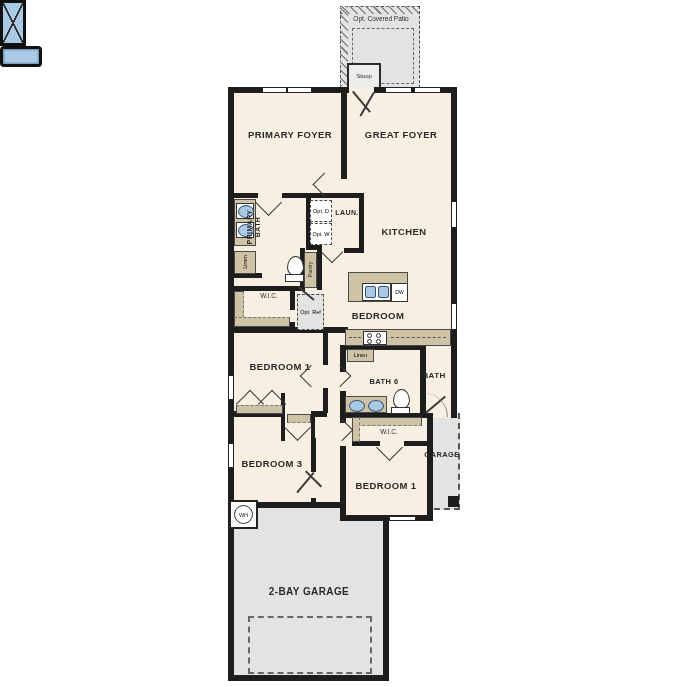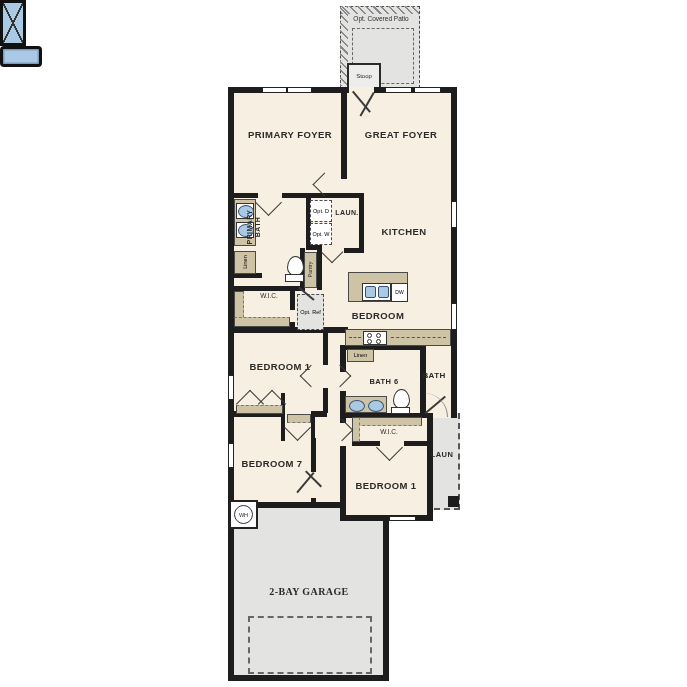--- a/index.html
+++ b/index.html
@@ -176,24 +176,24 @@
   <div class="tan" style="left:287px;top:414px;width:24px;height:9px;border-bottom:1px dashed #777;"></div>
   <div class="tan" style="left:357px;top:417px;width:65px;height:9px;border-bottom:1px dashed #777;"></div>
   <div class="tan" style="left:352px;top:417px;width:8px;height:25px;border-right:1px dashed #777;"></div>
   <div class="lbl sm" style="left:364px;top:428px;width:50px;">W.I.C.</div>
 
   <div class="lbl" style="left:248px;top:129px;width:84px;">PRIMARY FOYER</div>
   <div class="lbl" style="left:363px;top:129px;width:76px;">GREAT FOYER</div>
   <div class="lbl" style="left:368px;top:226px;width:72px;">KITCHEN</div>
   <div class="lbl" style="left:234px;top:361px;width:92px;">BEDROOM 1</div>
   <div class="lbl" style="left:414px;top:371px;width:40px;font-size:8px;">BATH</div>
-  <div class="lbl" style="left:228px;top:458px;width:88px;">BEDROOM 7</div>
+  <div class="lbl" style="left:228px;top:458px;width:88px;">BEDROOM 3</div>
   <div class="lbl" style="left:344px;top:480px;width:84px;">BEDROOM 1</div>
-  <div class="lbl" style="left:422px;top:450px;width:40px;font-size:7.5px;">LAUN</div>
-  <div class="lbl" style="left:263px;top:586px;width:92px;font-size:10px;font-family:Liberation Serif, serif;">2-BAY GARAGE</div>
+  <div class="lbl" style="left:422px;top:450px;width:40px;font-size:7.5px;">GARAGE</div>
+  <div class="lbl" style="left:263px;top:586px;width:92px;font-size:10px;">2-BAY GARAGE</div>
 
   <div style="position:absolute;left:248px;top:616px;width:124px;height:58px;border:2px dashed #666;box-sizing:border-box;"></div>
   <div style="position:absolute;left:229px;top:500px;width:29px;height:29px;background:#fff;border:2px solid #222;box-sizing:border-box;" class="flex">
     <span style="display:flex;align-items:center;justify-content:center;width:19px;height:19px;border:1.3px solid #333;border-radius:50%;font-size:5.5px;color:#2a2a2a;box-sizing:border-box;">WH</span>
   </div>
 
   <div class="leaf" style="left:352px;top:92px;height:27px;transform:rotate(-40deg);"></div>
   <div class="leaf" style="left:373px;top:92px;height:27px;transform:rotate(30deg);"></div>
   <div class="chev" style="left:316px;top:176px;width:16px;height:16px;transform:rotate(-45deg);"></div>
   <div class="chev" style="left:259px;top:193px;width:18px;height:18px;transform:rotate(225deg);"></div>

